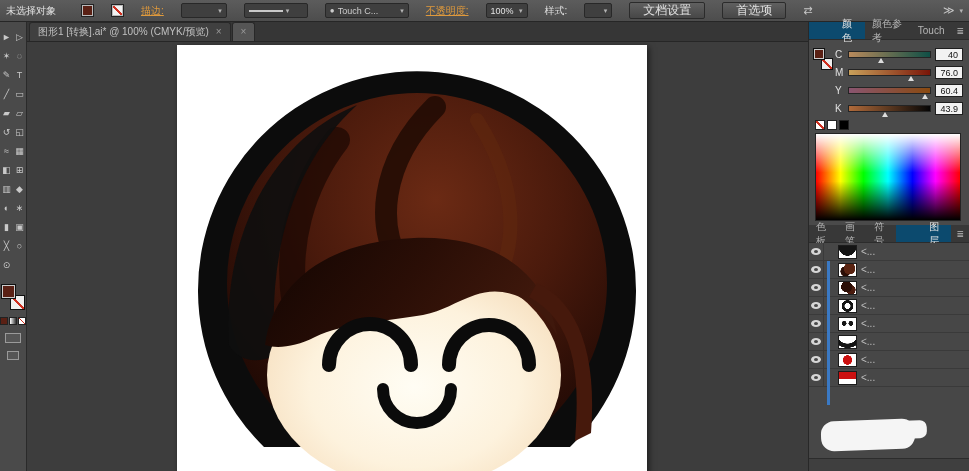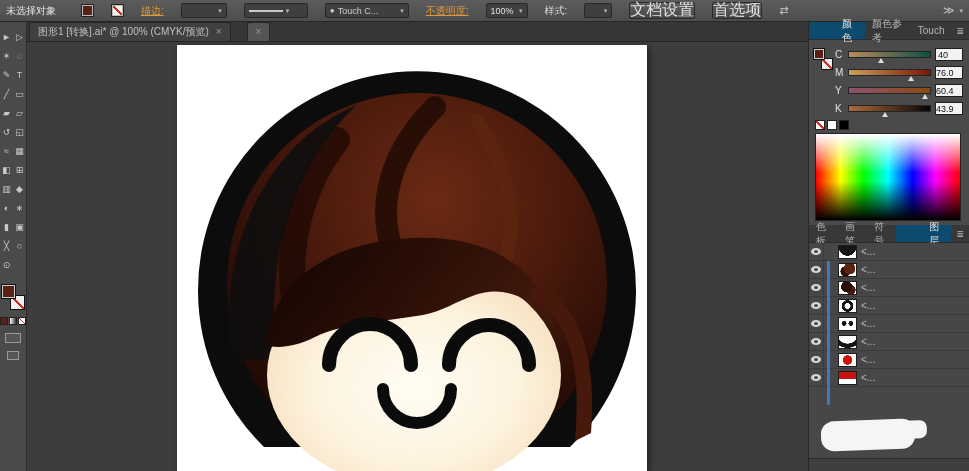--- a/index.html
+++ b/index.html
@@ -15,22 +15,22 @@
   .mini-swatch{width:13px;height:13px;border:1px solid #222;
     box-shadow:inset 0 0 0 1px #bbb;}
   .sw-fill{background:#5a2014;}
   .sw-stroke{background:
     linear-gradient(45deg,transparent 44%,#d03020 44%,#d03020 56%,transparent 56%),#f2f2f2;}
   .tb-link{color:#e09a3c;text-decoration:underline;}
   .tb-dd{height:15px;background:#3f3f3f;border:1px solid #282828;border-radius:2px;
     display:flex;align-items:center;gap:3px;padding:0 4px;color:#ccc;font-size:9px;}
   .chev{font-size:7px;color:#b5b5b5;line-height:1;}
   .dd-line{width:34px;height:2px;background:#c9c9c9;}
-  .tb-btn{height:17px;padding:0 0;background:linear-gradient(#606060,#474747);
-    border:1px solid #2b2b2b;border-radius:2px;color:#e0e0e0;font-size:16px;
+  .tb-btn{height:17px;padding:0 13px;background:linear-gradient(#606060,#474747);
+    border:1px solid #2b2b2b;border-radius:2px;color:#e0e0e0;font-size:12px;
     display:flex;align-items:center;}
   .tb-ico{color:#c7c7c7;font-size:11px;}
   .tb-right{margin-left:auto;display:flex;align-items:center;gap:5px;}
 
   
   #main{display:flex;height:449px;}
 
   
   #toolbar{width:27px;background:#4a4a4a;border-right:1px solid #2a2a2a;
     display:flex;flex-direction:column;align-items:center;padding-top:5px;flex:none;}
@@ -47,21 +47,21 @@
   .tb-mini{width:8px;height:8px;border:1px solid #222;}
   .tbm-color{background:#5a2014;}
   .tbm-grad{background:linear-gradient(90deg,#fff,#333);}
   .tbm-none{background:linear-gradient(45deg,transparent 42%,#d03020 42%,#d03020 58%,transparent 58%),#fff;}
   .tb-bicon{width:16px;height:10px;border:1px solid #9a9a9a;margin-top:8px;background:#565656;}
   .tb-bicon2{width:12px;height:9px;border:1px solid #9a9a9a;margin-top:8px;background:#565656;}
 
   
   #canvas-col{flex:1;display:flex;flex-direction:column;min-width:0;}
   #tabbar{height:20px;background:#363636;border-bottom:1px solid #262626;
-    display:flex;align-items:flex-end;padding-left:2px;gap:16px;}
+    display:flex;align-items:flex-end;padding-left:2px;gap:1px;}
   .tab{height:19px;padding:0 8px;font-size:10px;color:#c0c0c0;background:#404040;
     border:1px solid #282828;border-bottom:none;border-radius:3px 3px 0 0;
     display:flex;align-items:center;gap:7px;}
   .tab.active{background:#555;color:#e4e4e4;}
   .tab-close{font-size:10px;color:#999;line-height:1;}
   #canvas{flex:1;position:relative;background:#3d3d3d;overflow:hidden;}
   #artboard{position:absolute;left:150px;top:3px;width:470px;height:430px;
     background:#fff;box-shadow:2px 2px 6px rgba(0,0,0,.55);}
   #artboard svg{display:block;width:470px;height:430px;}
 
@@ -87,21 +87,21 @@
   .chan-label{width:9px;color:#e0e0e0;font-size:10px;}
   .chan-track{flex:1;height:7px;border:1px solid #242424;position:relative;}
   .track-0{background:linear-gradient(to right,#b98a5c,#0f4f46);}
   .track-1{background:linear-gradient(to right,#c9a05a,#7a1508);}
   .track-2{background:linear-gradient(to right,#8a5570,#8a4a10);}
   .track-3{background:linear-gradient(to right,#b06a3a,#050505);}
   .chan-thumb{position:absolute;top:6px;width:0;height:0;border-left:3px solid transparent;
     border-right:3px solid transparent;border-bottom:5px solid #dedede;
     transform:translateX(-50%);}
   .chan-value{width:28px;height:13px;background:#f2f2f2;border:1px solid #1f1f1f;
-    color:#111;font-size:9px;text-align:right;padding:1px 14px 0 0;line-height:11px;}
+    color:#111;font-size:9px;text-align:right;padding:1px 4px 0 0;line-height:11px;}
   .cp-swrow{display:flex;gap:2px;margin:3px 0 3px 2px;}
   .cp-sw{width:10px;height:10px;border:1px solid #222;}
   .cpw-none{background:linear-gradient(45deg,transparent 42%,#d03020 42%,#d03020 58%,transparent 58%),#fff;}
   .cpw-white{background:#fff;}
   .cpw-black{background:#000;}
   #spectrum{height:88px;border:1px solid #242424;margin:0 2px;
     background:
       linear-gradient(to bottom,#fff,rgba(255,255,255,0) 45%,rgba(0,0,0,0) 55%,#000),
       linear-gradient(to right,#ff0000,#ffff00 17%,#00ff00 33%,#00ffff 50%,#0000ff 67%,#ff00ff 83%,#ff0000);}
 

